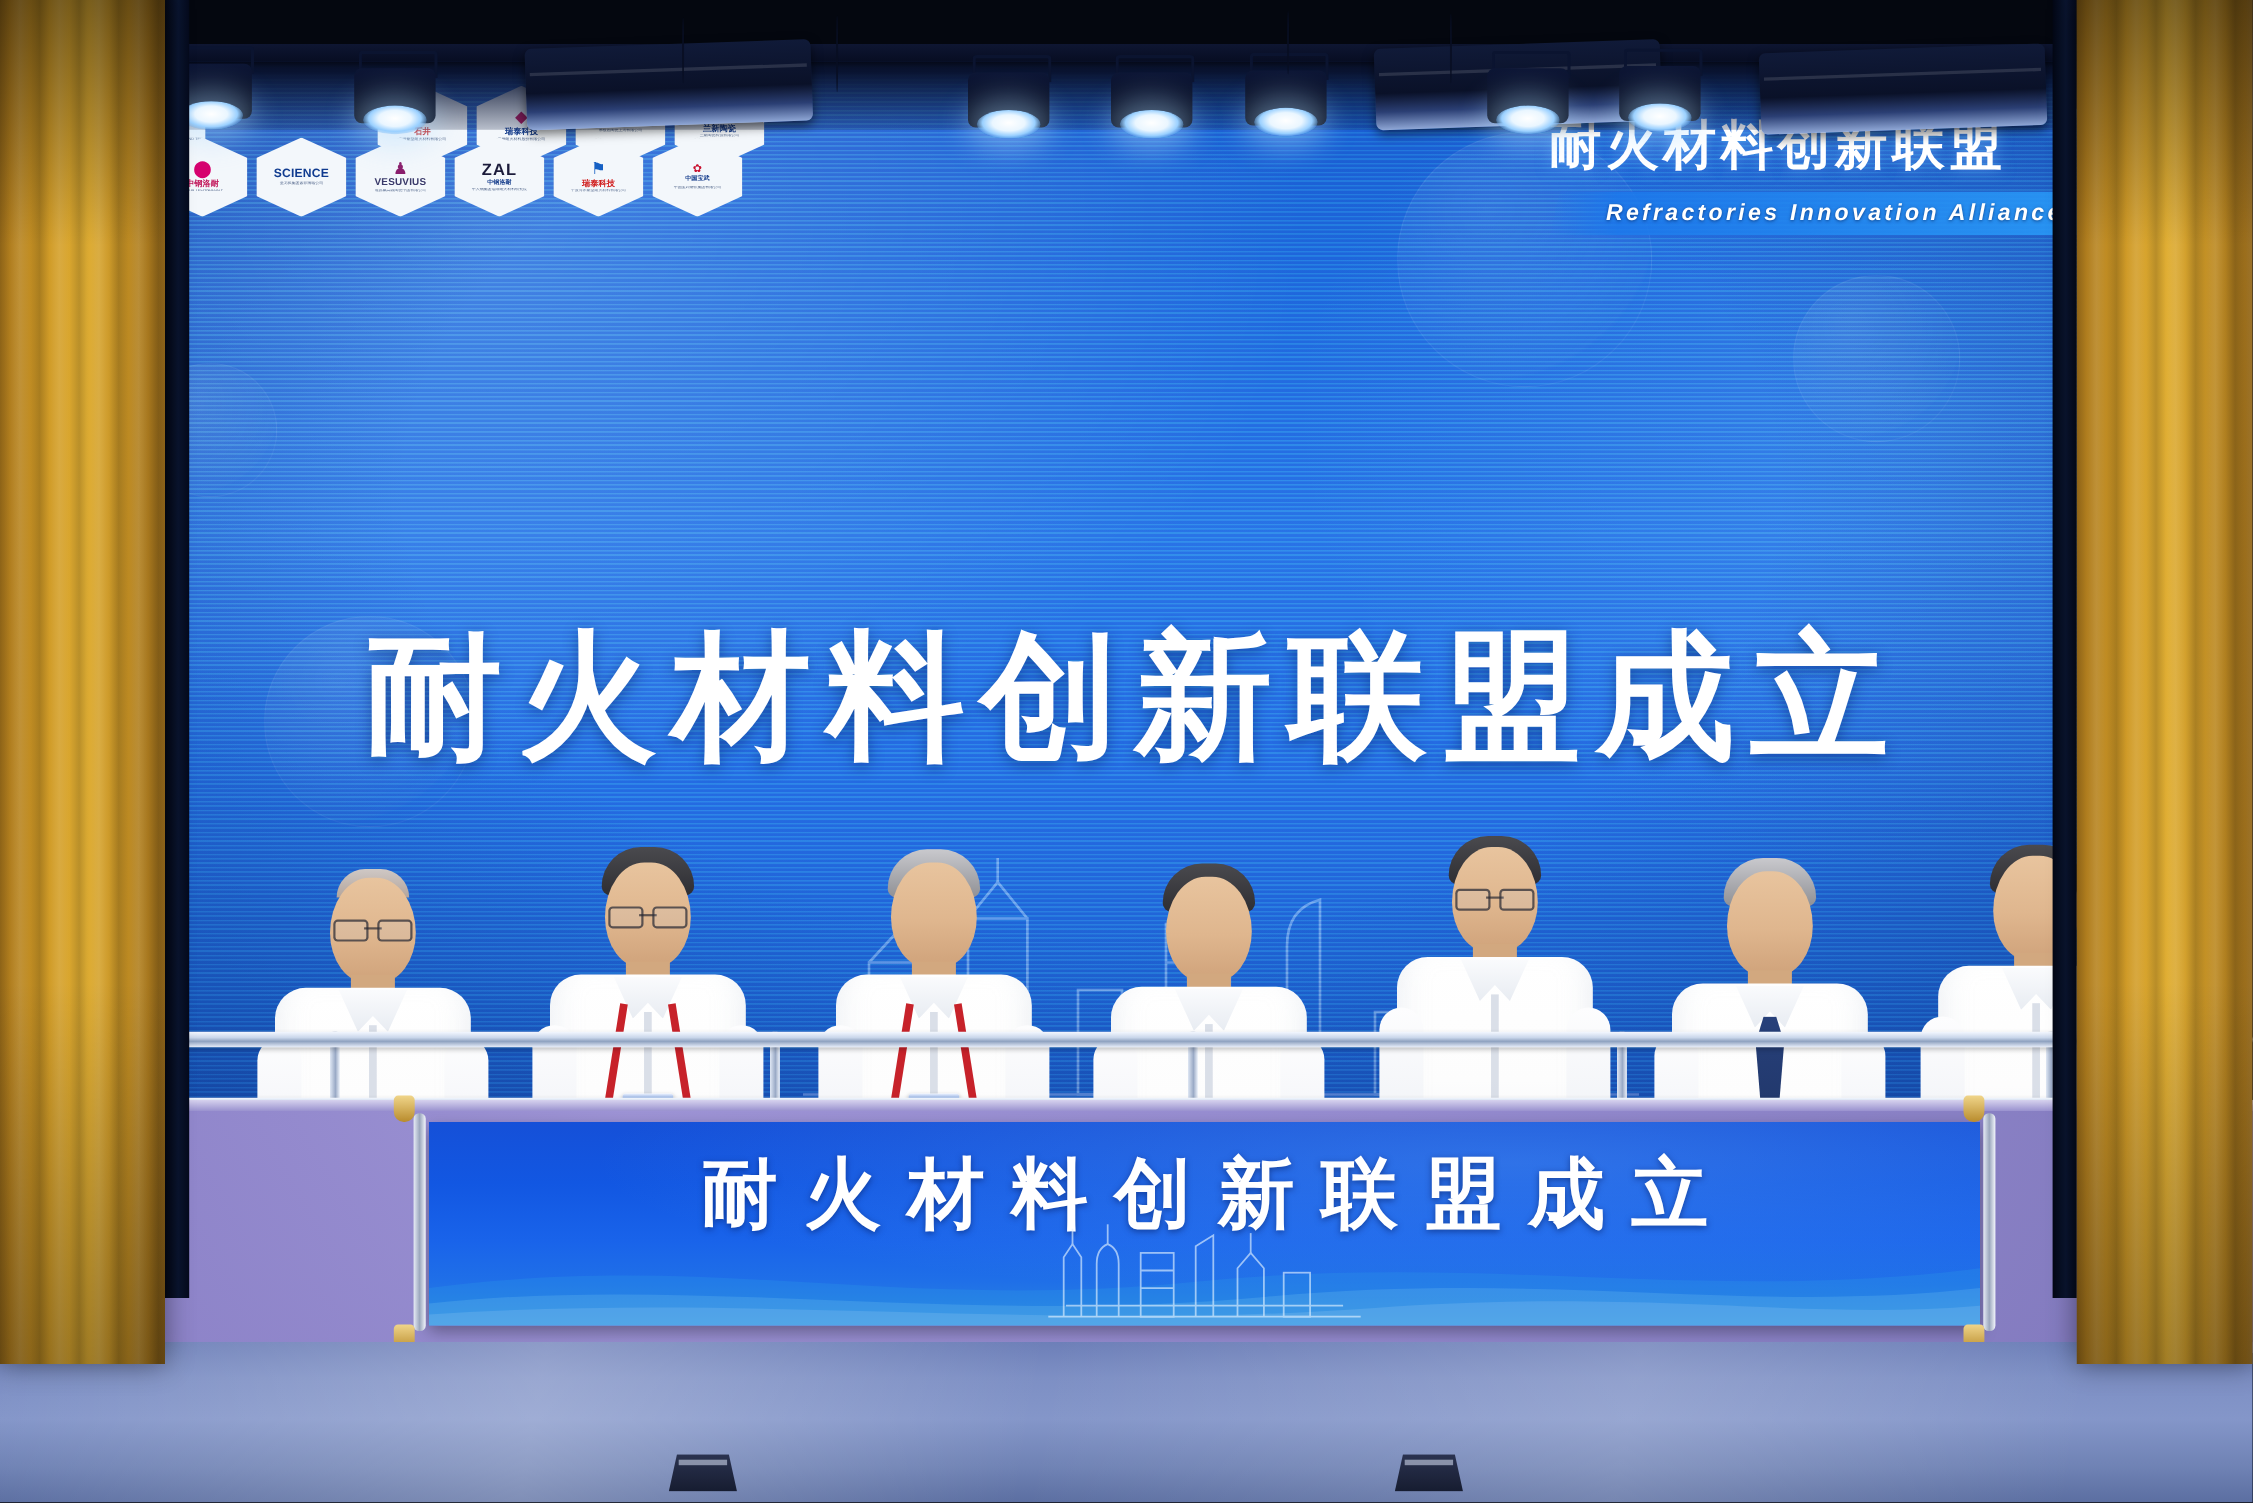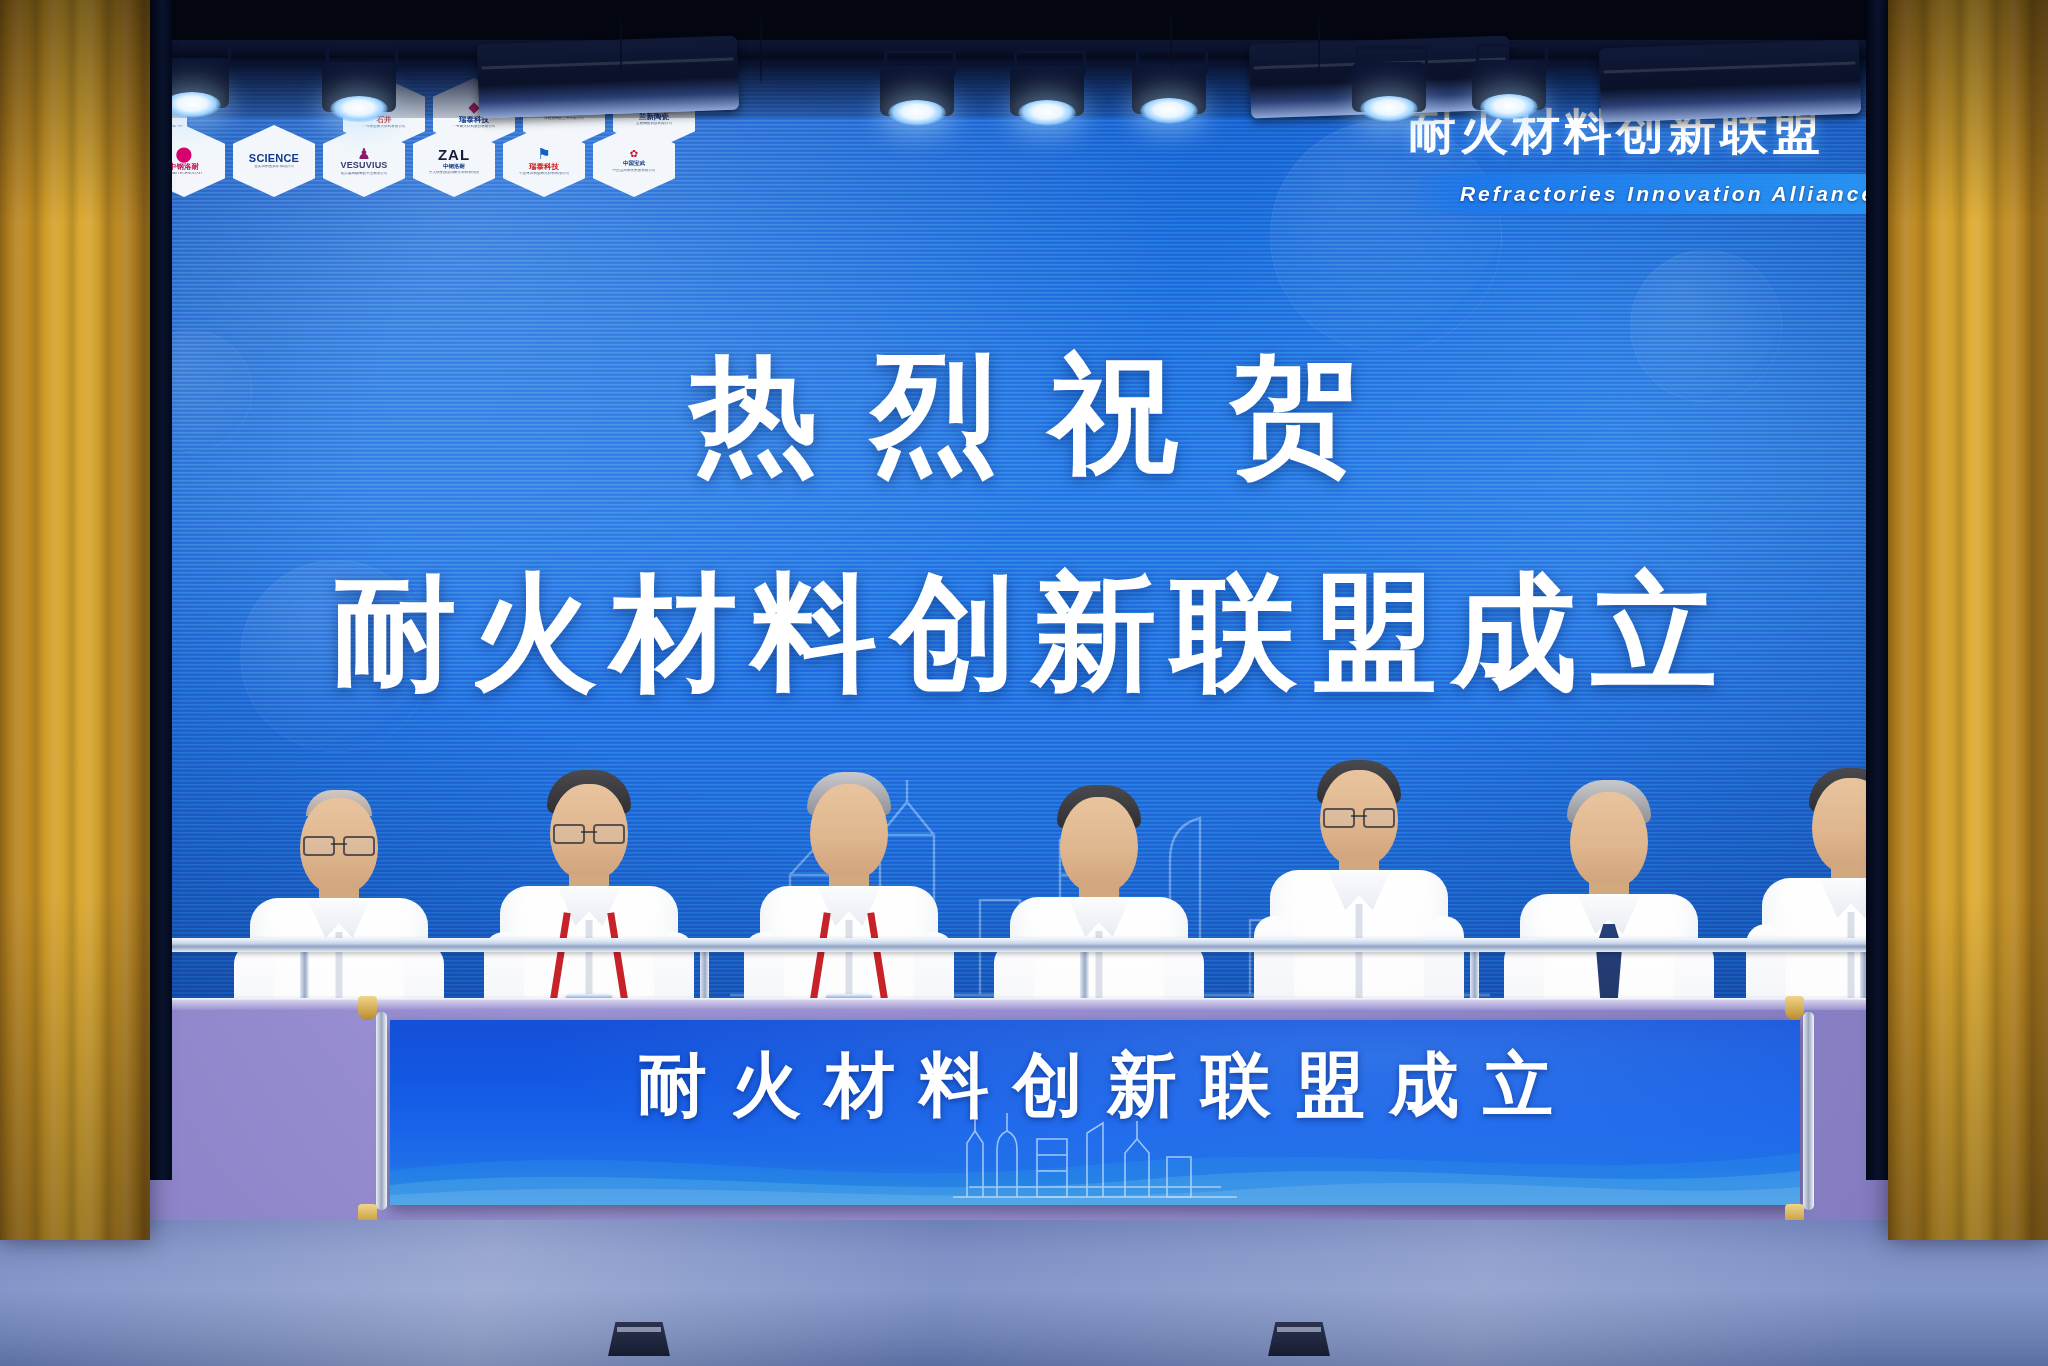--- a/index.html
+++ b/index.html
@@ -405,21 +405,20 @@
     </div>
   </div>
 
   <div class="alliance">
     <div class="cn">耐火材料创新联盟</div>
     <div class="bar">
       <span class="en">Refractories Innovation Alliance</span>
     </div>
   </div>
 
-  <div class="headline1">热烈祝贺</div>
   <div class="headline2">耐火材料创新联盟成立</div>
 
   <div class="truss">
     <div class="truss-bar"></div>
   </div>
   <div class="dark-top"></div>
 
   <div class="parcan" style="left:18px;top:50px;">
       <div class="yoke"></div>
       <div class="can"></div>

